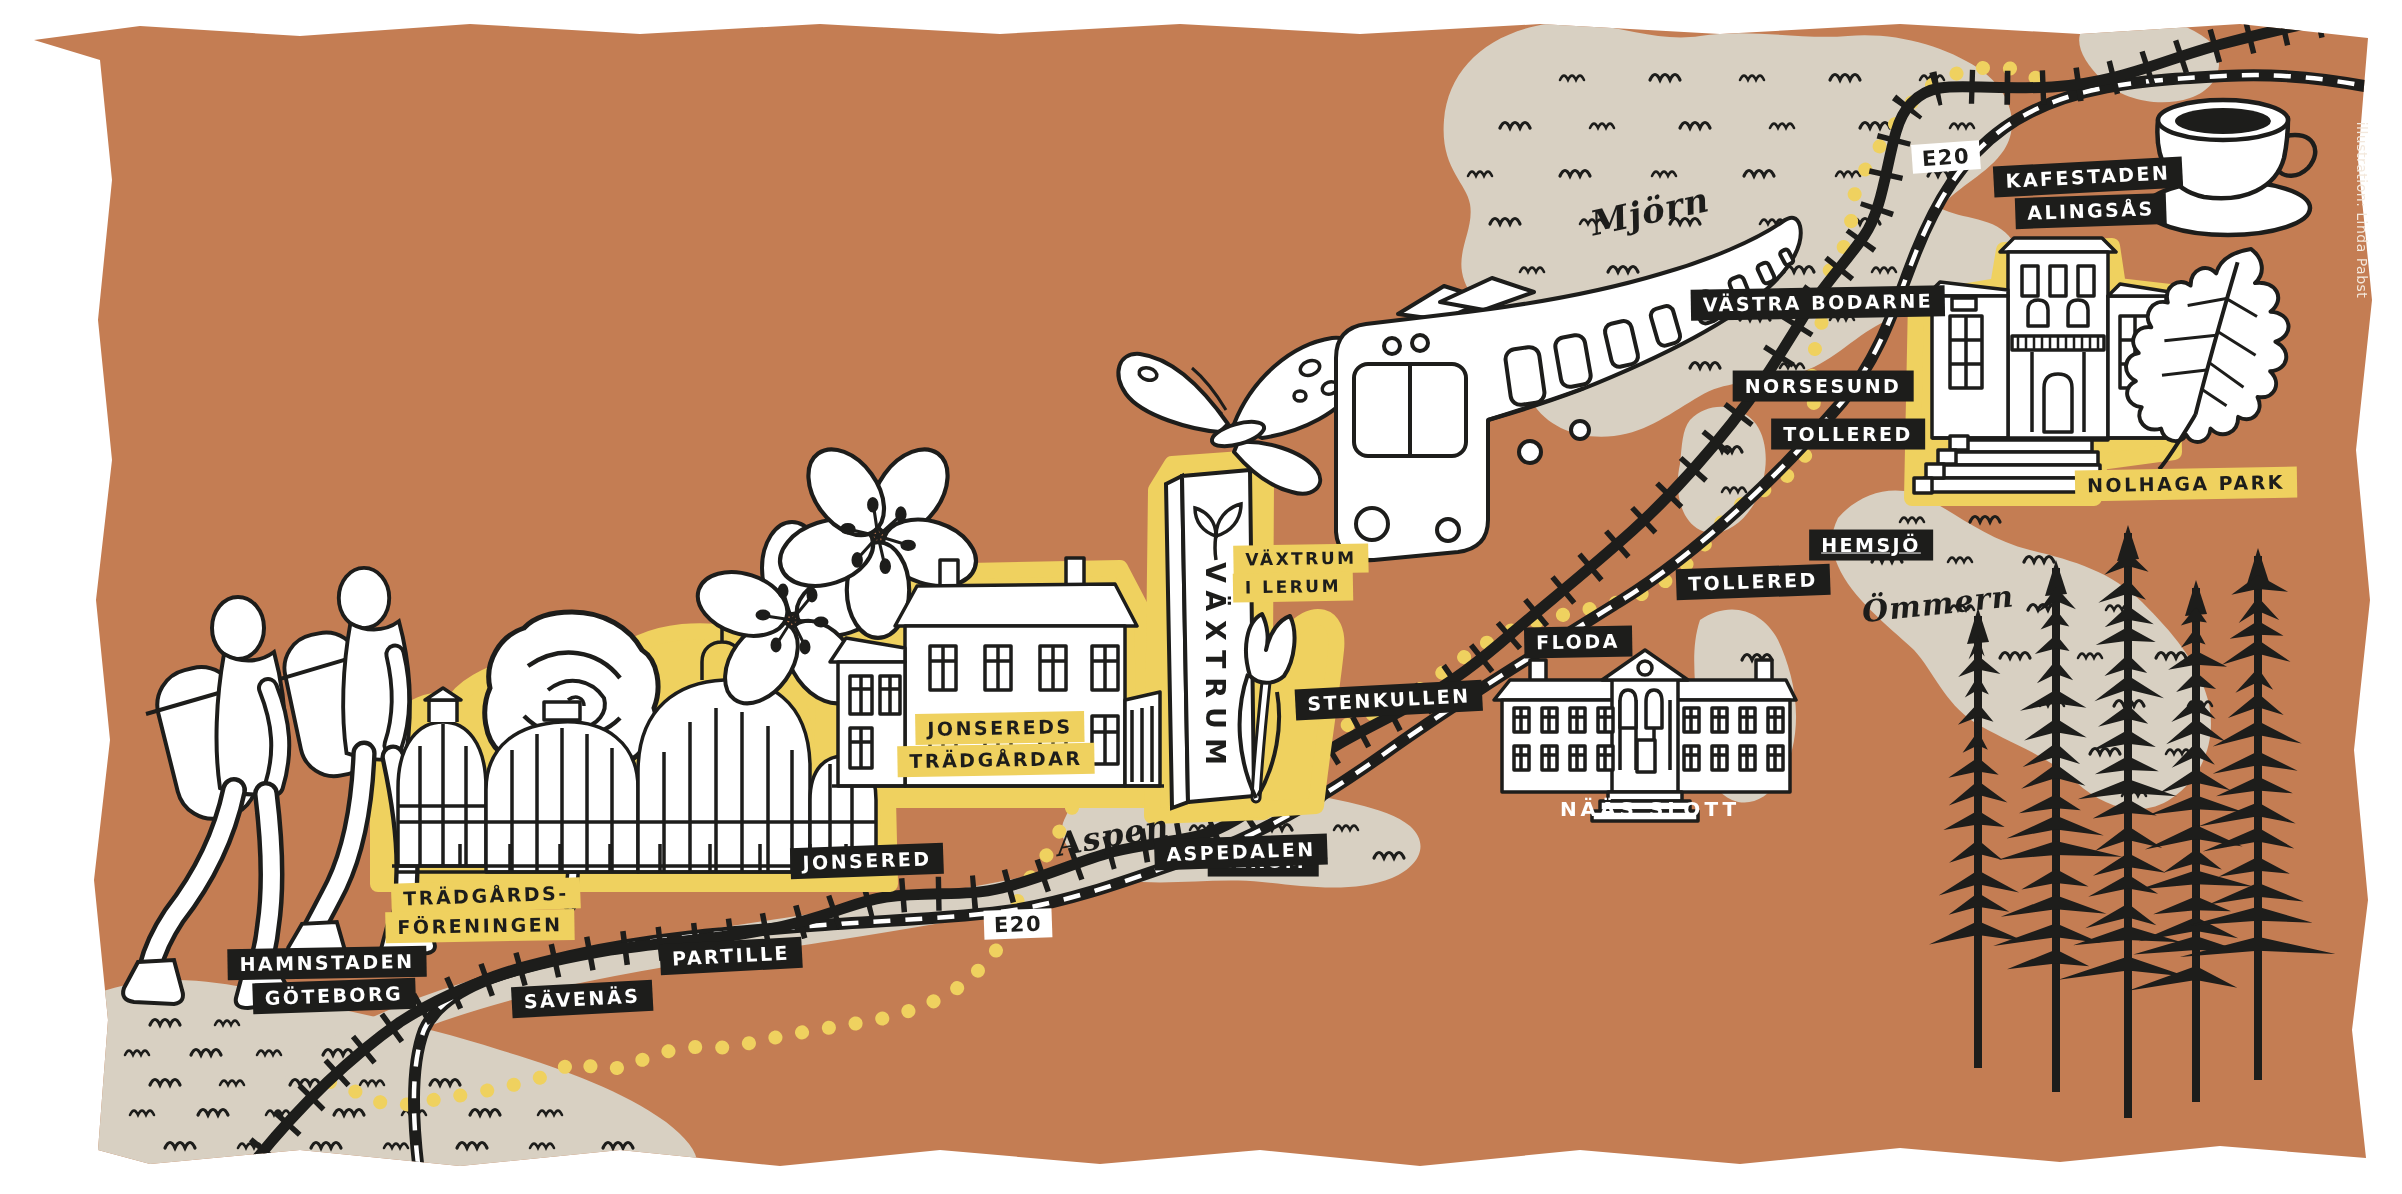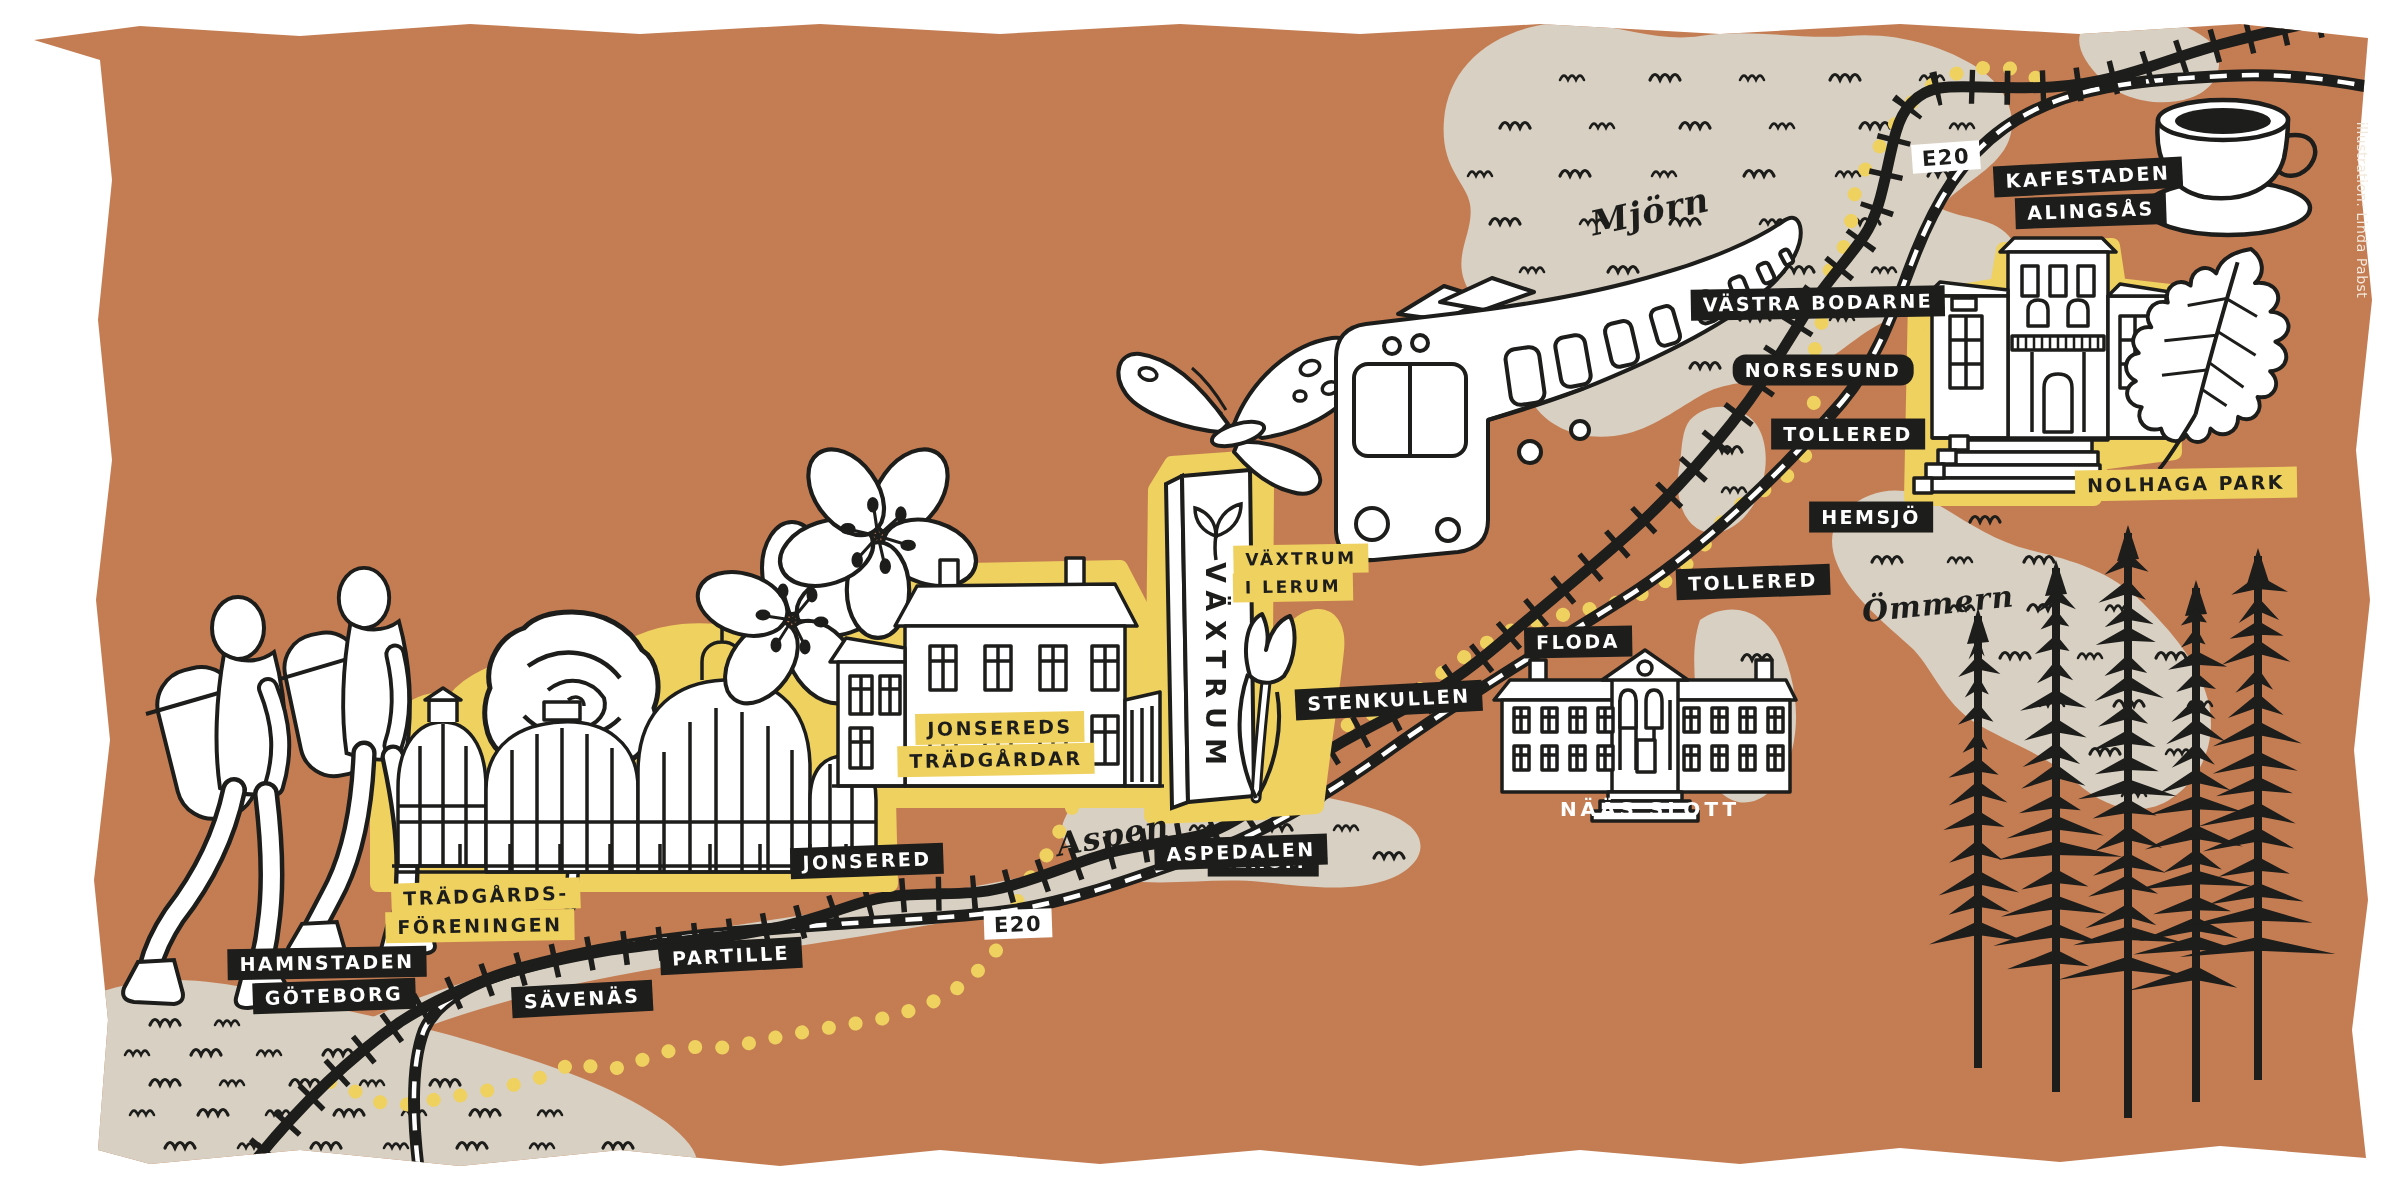--- a/index.html
+++ b/index.html
@@ -624,23 +624,23 @@
       <div class="lbl station" style="left: 327px; top: 963px; --r: -1deg;">HAMNSTADEN</div>
       <div class="lbl station" style="left: 334px; top: 996px; --r: -2deg;">GÖTEBORG</div>
       <div class="lbl station" style="left: 582px; top: 999px; --r: -3deg;">SÄVENÄS</div>
       <div class="lbl station" style="left: 731px; top: 956px; --r: -3deg;">PARTILLE</div>
       <div class="lbl station" style="left: 867px; top: 861px; --r: -2deg;">JONSERED</div>
       <div class="lbl station" style="left: 1263px; top: 813px; margin-top: 48px; --r: 0deg;">LERUM</div>
       <div class="lbl station" style="left: 1241px; top: 852px; --r: -2deg;">ASPEDALEN</div>
       <div class="lbl station" style="left: 1389px; top: 700px; --r: -3deg;">STENKULLEN</div>
       <div class="lbl station" style="left: 1578px; top: 642px; --r: -1deg;">FLODA</div>
       <div class="lbl station" style="left: 1753px; top: 582px; --r: -2deg;">TOLLERED</div>
-      <div class="lbl station" style="left: 1871px; top: 517px; --r: 0deg;">HEMSJÖ</div>
+      <div class="lbl station" style="left: 1871px; top: 545px; text-decoration: underline; --r: 0deg;">HEMSJÖ</div>
       <div class="lbl station" style="left: 1848px; top: 434px; --r: 0deg;">TOLLERED</div>
-      <div class="lbl station" style="left: 1823px; top: 370px; border-radius: 13px; --r: 0deg;">NORSESUND</div>
+      <div class="lbl station" style="left: 1823px; top: 386px; --r: 0deg;">NORSESUND</div>
       <div class="lbl station" style="left: 1818px; top: 303px; --r: -1deg;">VÄSTRA BODARNE</div>
       <div class="lbl station" style="left: 2088px; top: 177px; --r: -3deg;">KAFESTADEN</div>
       <div class="lbl station" style="left: 2091px; top: 211px; --r: -2deg;">ALINGSÅS</div>
       <div class="lbl attraction" style="left: 486px; top: 896px; --r: -2deg;">TRÄDGÅRDS-</div>
       <div class="lbl attraction" style="left: 480px; top: 926px; --r: -1deg;">FÖRENINGEN</div>
       <div class="lbl attraction" style="left: 1000px; top: 728px; --r: -1deg;">JONSEREDS</div>
       <div class="lbl attraction" style="left: 996px; top: 760px; --r: -1deg;">TRÄDGÅRDAR</div>
       <div class="lbl attraction" style="left: 1301px; top: 559px; --r: -1deg; font-size: 17px;">VÄXTRUM</div>
       <div class="lbl attraction" style="left: 1293px; top: 587px; --r: -1deg; font-size: 17px;">I LERUM</div>
       <div class="lbl attraction" style="left: 2186px; top: 484px; --r: -1deg;">NOLHAGA PARK</div>

